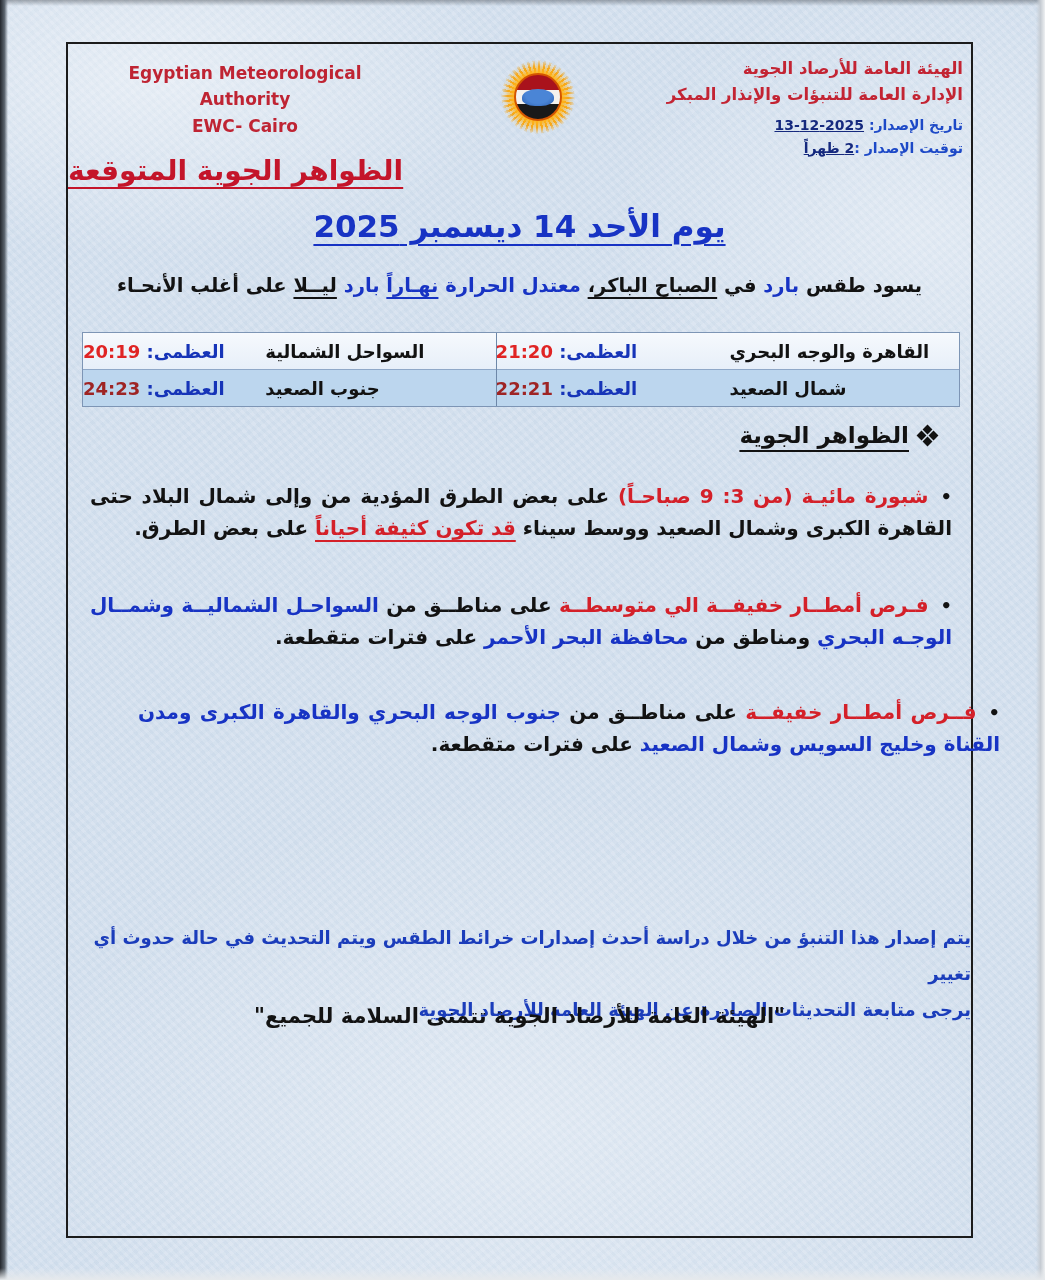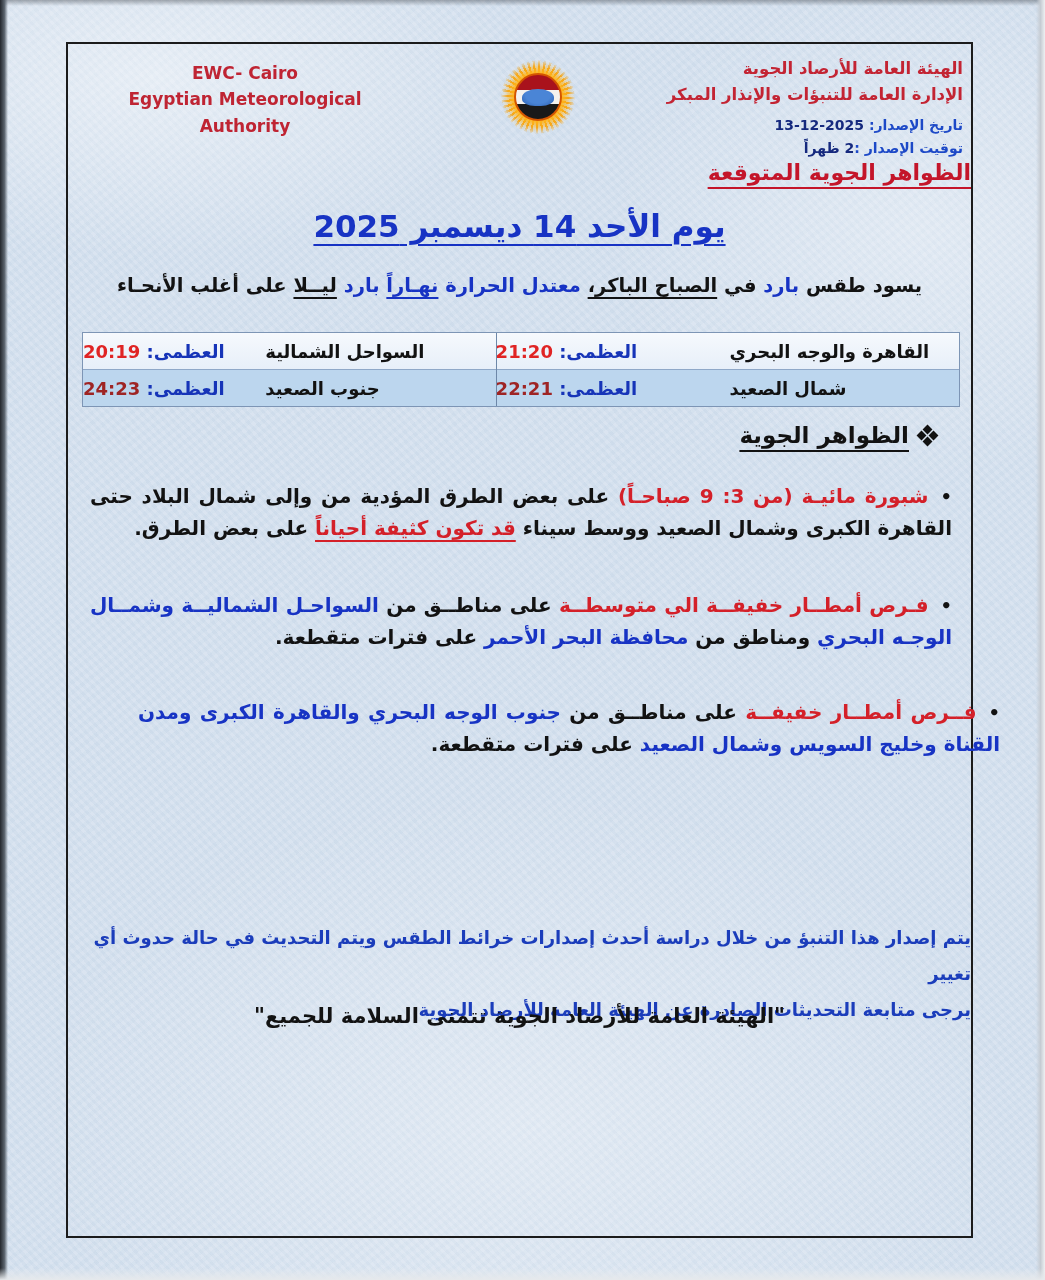--- a/index.html
+++ b/index.html
@@ -36,41 +36,41 @@
   .rtl{direction:rtl;}
   .ltr{direction:ltr;}
 
   
   .eng-header{left:22px;top:16px;width:310px;text-align:center;
     color:#bf2433;font-weight:bold;font-size:17px;line-height:1.55;}
   .ar-header{right:8px;top:12px;width:300px;text-align:right;}
   .ar-header .red-line{color:#c32433;font-weight:bold;font-size:16.5px;line-height:1.55;}
   .issue-block{margin-top:7px;font-size:14px;font-weight:bold;line-height:1.6;}
   .issue-block .lbl{color:#1d49c7;}
-  .issue-block .val{color:#15297e;}
+  .issue-block .val{color:#15297e;text-decoration:underline;}
 
   
   .logo{left:433px;top:16px;width:74px;height:74px;}
   .logo-rays{position:absolute;inset:0;border-radius:50%;
     background:
       radial-gradient(circle, rgba(255,205,45,1) 0 34%, rgba(255,180,25,.95) 46%, rgba(255,170,20,.25) 60%, rgba(255,170,20,0) 70%),
       repeating-conic-gradient(rgba(245,160,10,.95) 0deg 4deg, rgba(255,215,90,.15) 4deg 9deg);
     -webkit-mask-image:radial-gradient(circle, #000 58%, transparent 72%);
     mask-image:radial-gradient(circle, #000 58%, transparent 72%);
   }
   .logo-globe{position:absolute;inset:13px;border-radius:50%;overflow:hidden;
     border:2px solid #d45500;box-sizing:border-box;
     background:linear-gradient(#a9121c 0 33%, #f4f2ee 33% 67%, #191919 67% 100%);}
   .logo-cloud{position:absolute;left:14%;top:32%;width:72%;height:38%;
     background:radial-gradient(ellipse at 50% 30%, #4a85d6 0 55%, #2b5fb0 100%);
     border-radius:55% 55% 45% 45%;}
 
   
-  .title-1{left:0;top:116px;width:100%;text-align:right;color:#c4152a;
-    font-size:22px;font-weight:bold;}
+  .title-1{left:0;top:110px;width:100%;text-align:left;color:#c4152a;
+    font-size:28px;font-weight:bold;}
   .title-2{left:0;top:164px;width:100%;text-align:center;color:#1733c4;
     font-size:31px;font-weight:bold;}
   .u{text-decoration:underline;text-decoration-thickness:2px;text-underline-offset:7px;}
   .u-s{text-decoration:underline;text-decoration-thickness:2px;text-underline-offset:5px;}
 
   
   .intro{left:0;top:230px;width:100%;text-align:center;white-space:nowrap;
     font-size:19.5px;font-weight:bold;color:#121212;}
   .blue{color:#1733c4;}
   .red{color:#d42029;}
@@ -121,22 +121,22 @@
 
 <div class="photo">
   <div class="edge-top"></div>
   <div class="edge-left"></div>
   <div class="edge-right"></div>
   <div class="edge-bottom"></div>
 
   <div class="frame">
 
     <div class="abs eng-header ltr">
+      <div>Egyptian Meteorological Authority</div>
       <div>EWC- Cairo</div>
-      <div>Egyptian Meteorological Authority</div>
     </div>
 
     <div class="abs logo">
       <div class="logo-rays"></div>
       <div class="logo-globe">
         <div class="logo-cloud"></div>
       </div>
     </div>
 
     <div class="abs ar-header rtl">

